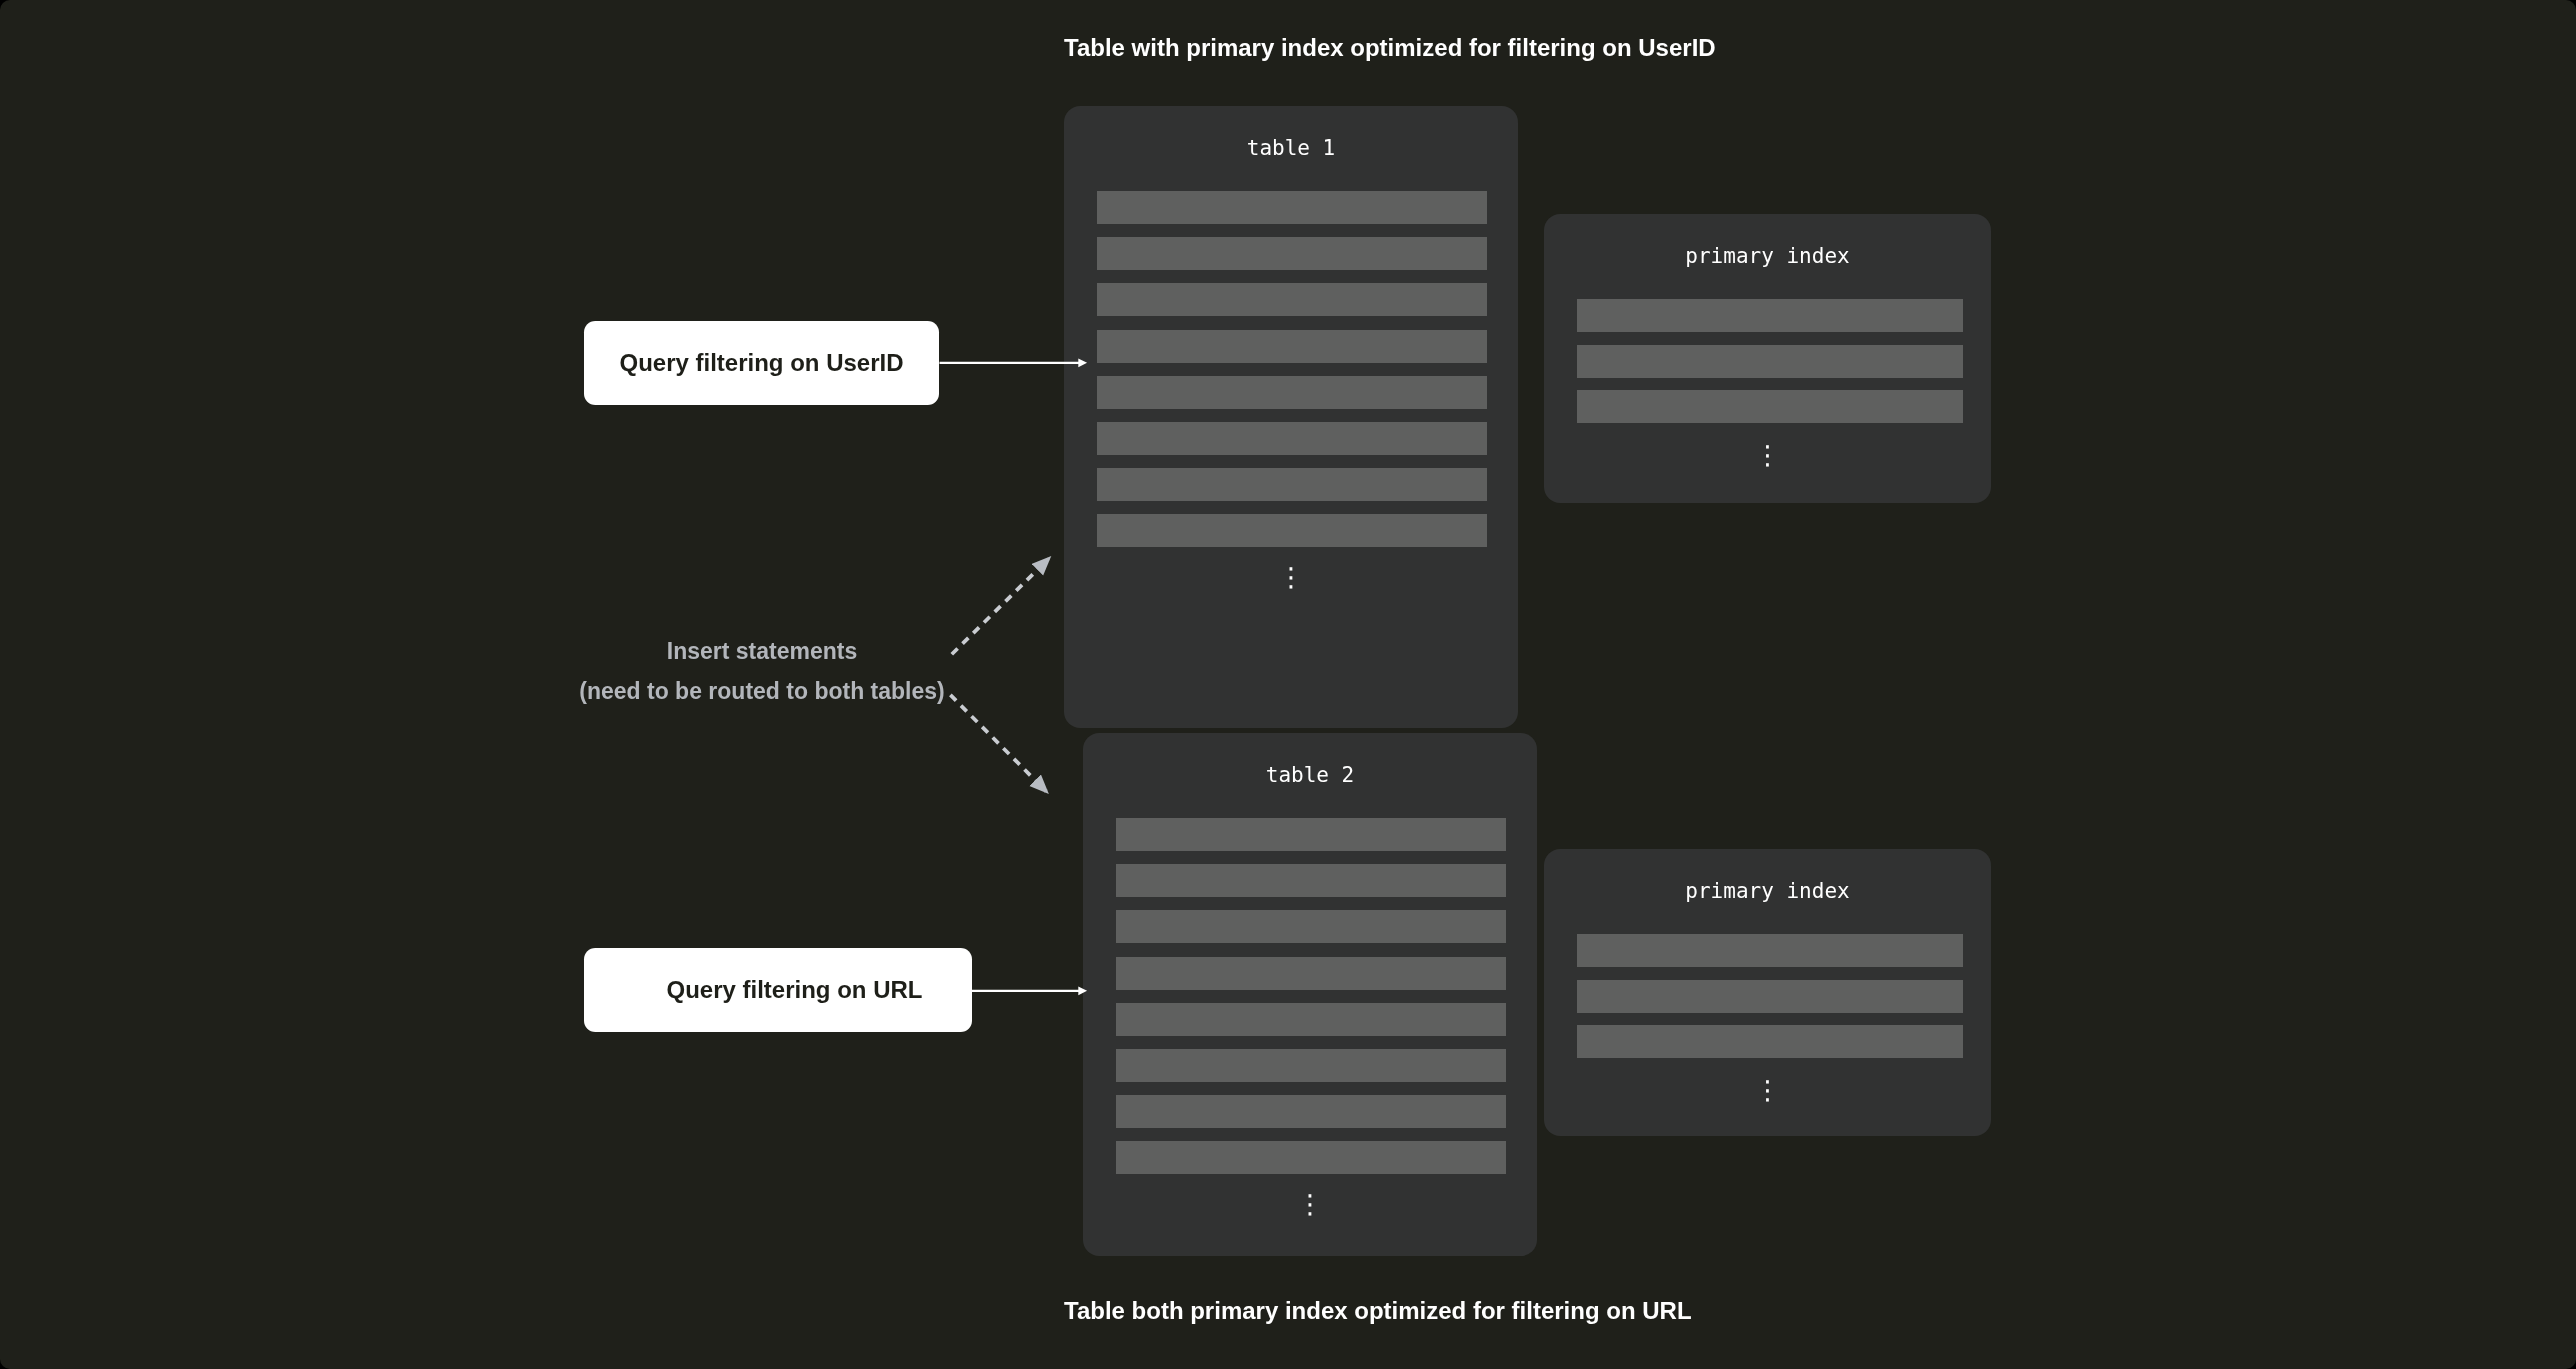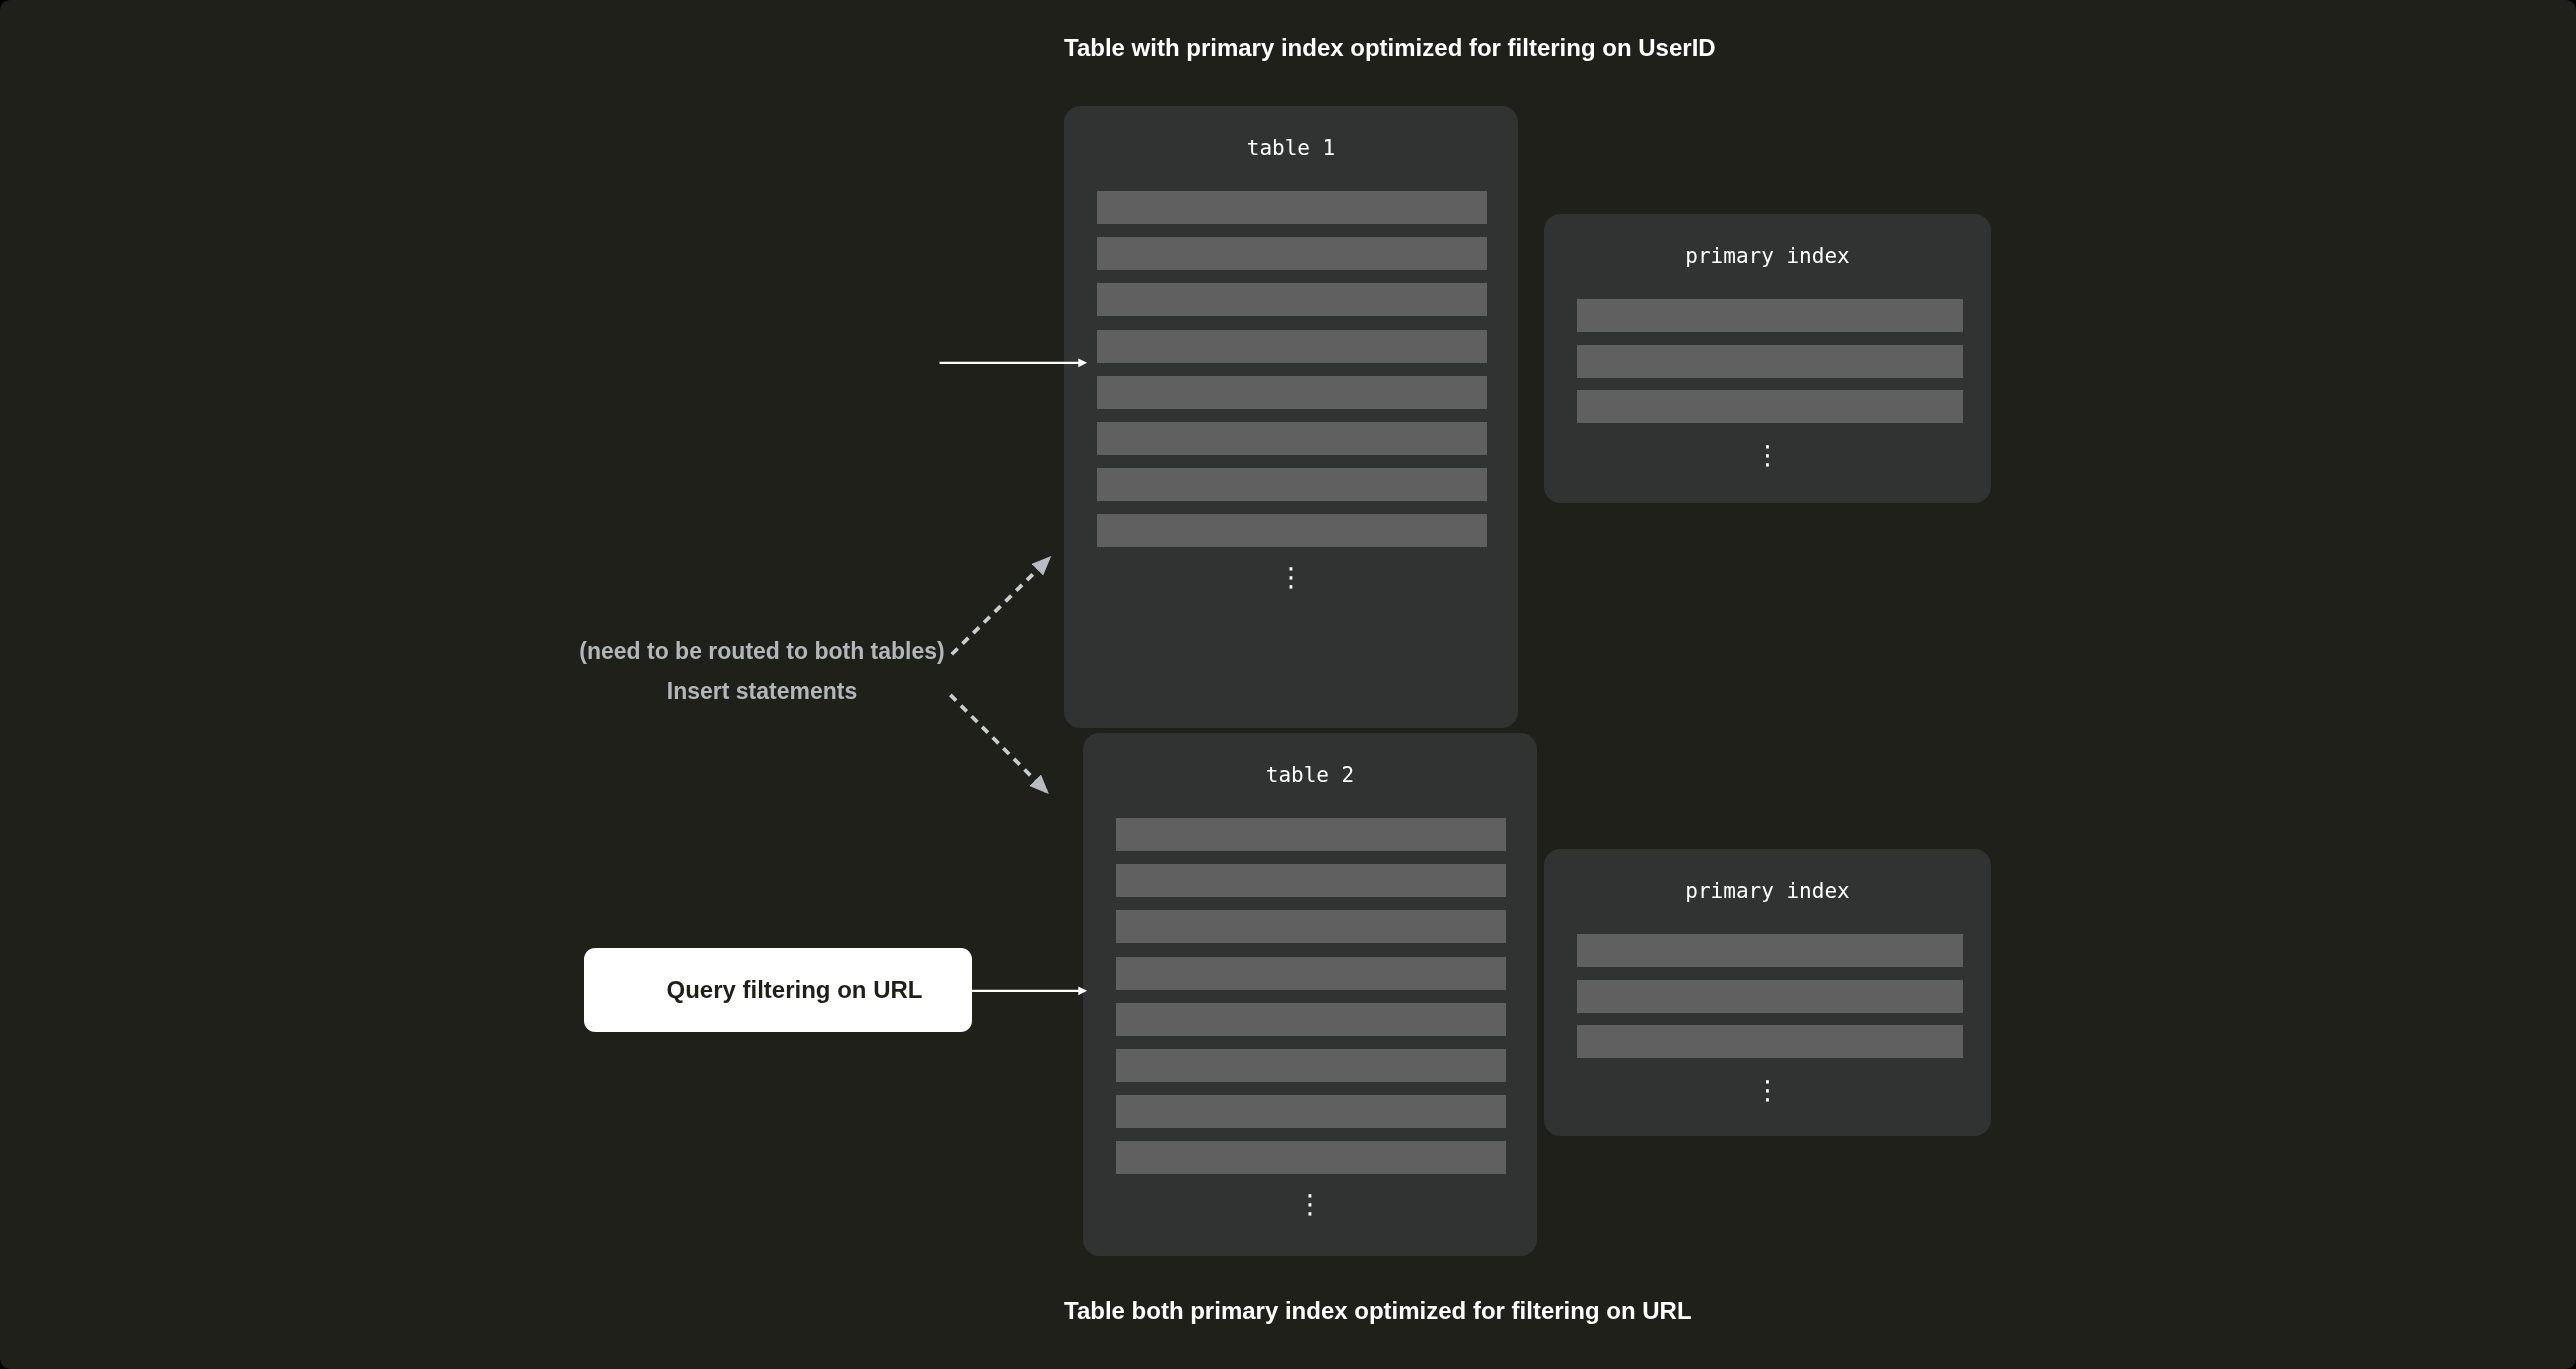--- a/index.html
+++ b/index.html
@@ -82,25 +82,26 @@
         <div class="card-title">primary index</div>
         <div class="rows" style="left: 33px; right: 28px; top: 85px;">
           <div class="row-ph" style="height: 33px; margin-bottom: 12.6px;"></div>
           <div class="row-ph" style="height: 33px; margin-bottom: 12.6px;"></div>
           <div class="row-ph" style="height: 33px; margin-bottom: 0px;"></div>
         </div>
         <div class="ellipsis" style="top: 224px;">⋮</div>
       </div>
     </div>
 
+  <div class="label" style="left:584px;top:321px;width:355px;height:84px;">Query filtering on UserID</div>
   <div class="label" style="left:584px;top:948px;width:355px;height:84px;padding-left:33px;">Query filtering on URL</div>
 
   <div class="insert-note">
+    <div>Insert statements</div>
     <div>(need to be routed to both tables)</div>
-    <div>Insert statements</div>
   </div>
 
   <svg class="arrow solid-arrow" style="left:937px;top:354px;" width="157" height="17.6" viewBox="0 0 250 28">
     <line x1="4" y1="14" x2="227" y2="14"></line>
     <polygon points="225,7 225,21 239,14"></polygon>
   </svg>
 
   <svg class="arrow solid-arrow" style="left:937px;top:982px;" width="157" height="17.6" viewBox="0 0 250 28">
     <line x1="4" y1="14" x2="227" y2="14"></line>
     <polygon points="225,7 225,21 239,14"></polygon>

